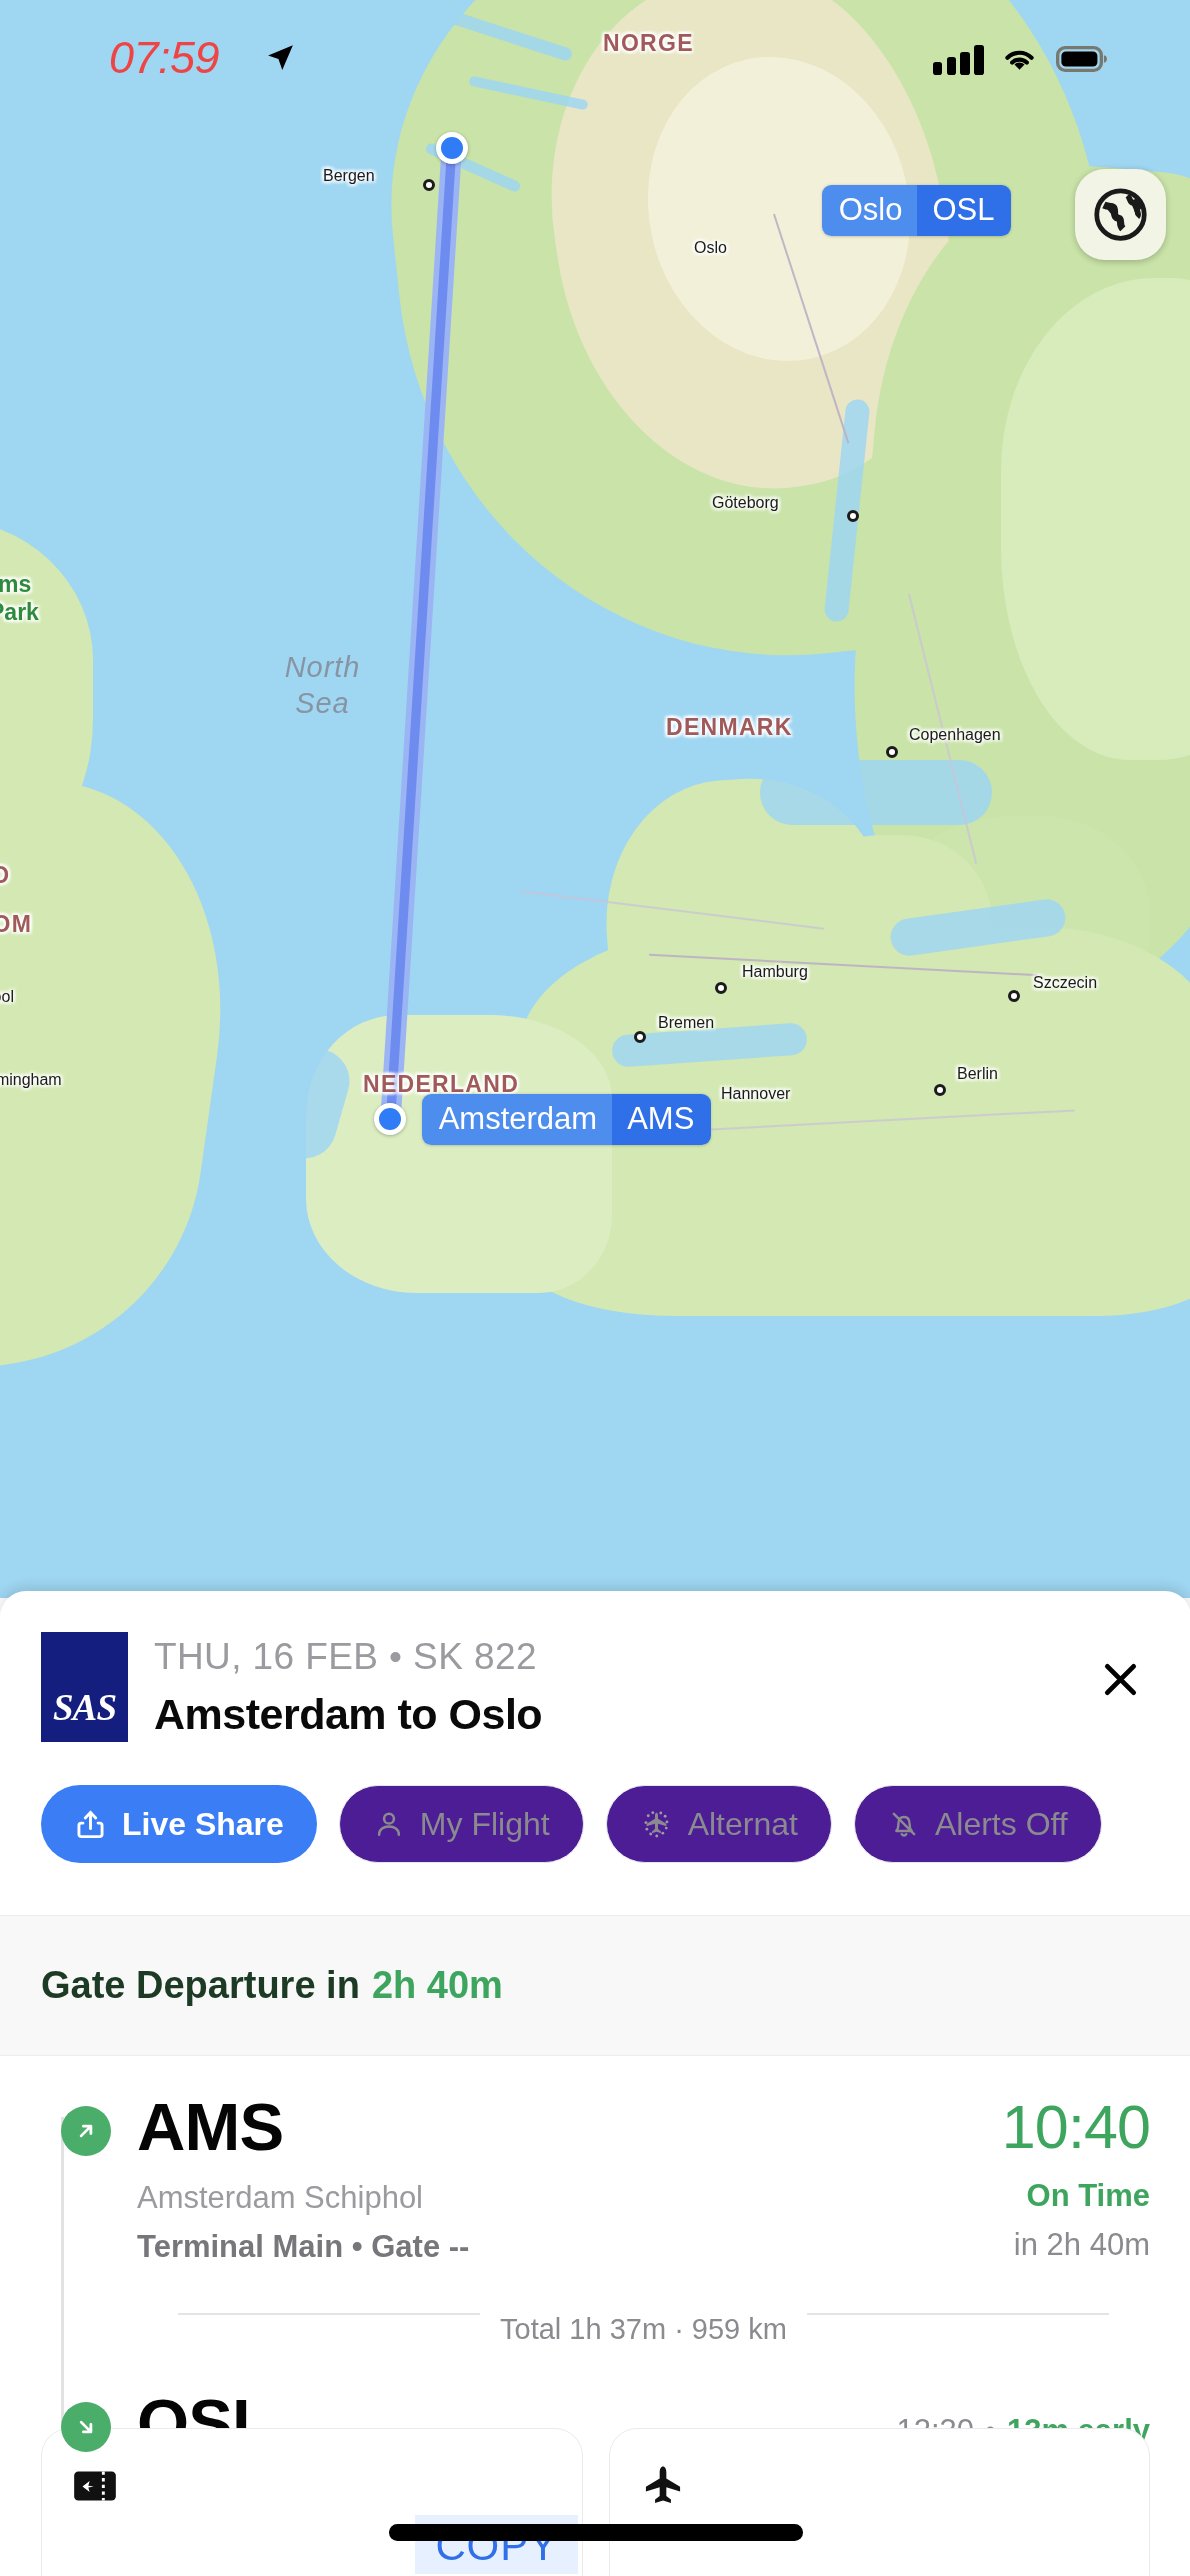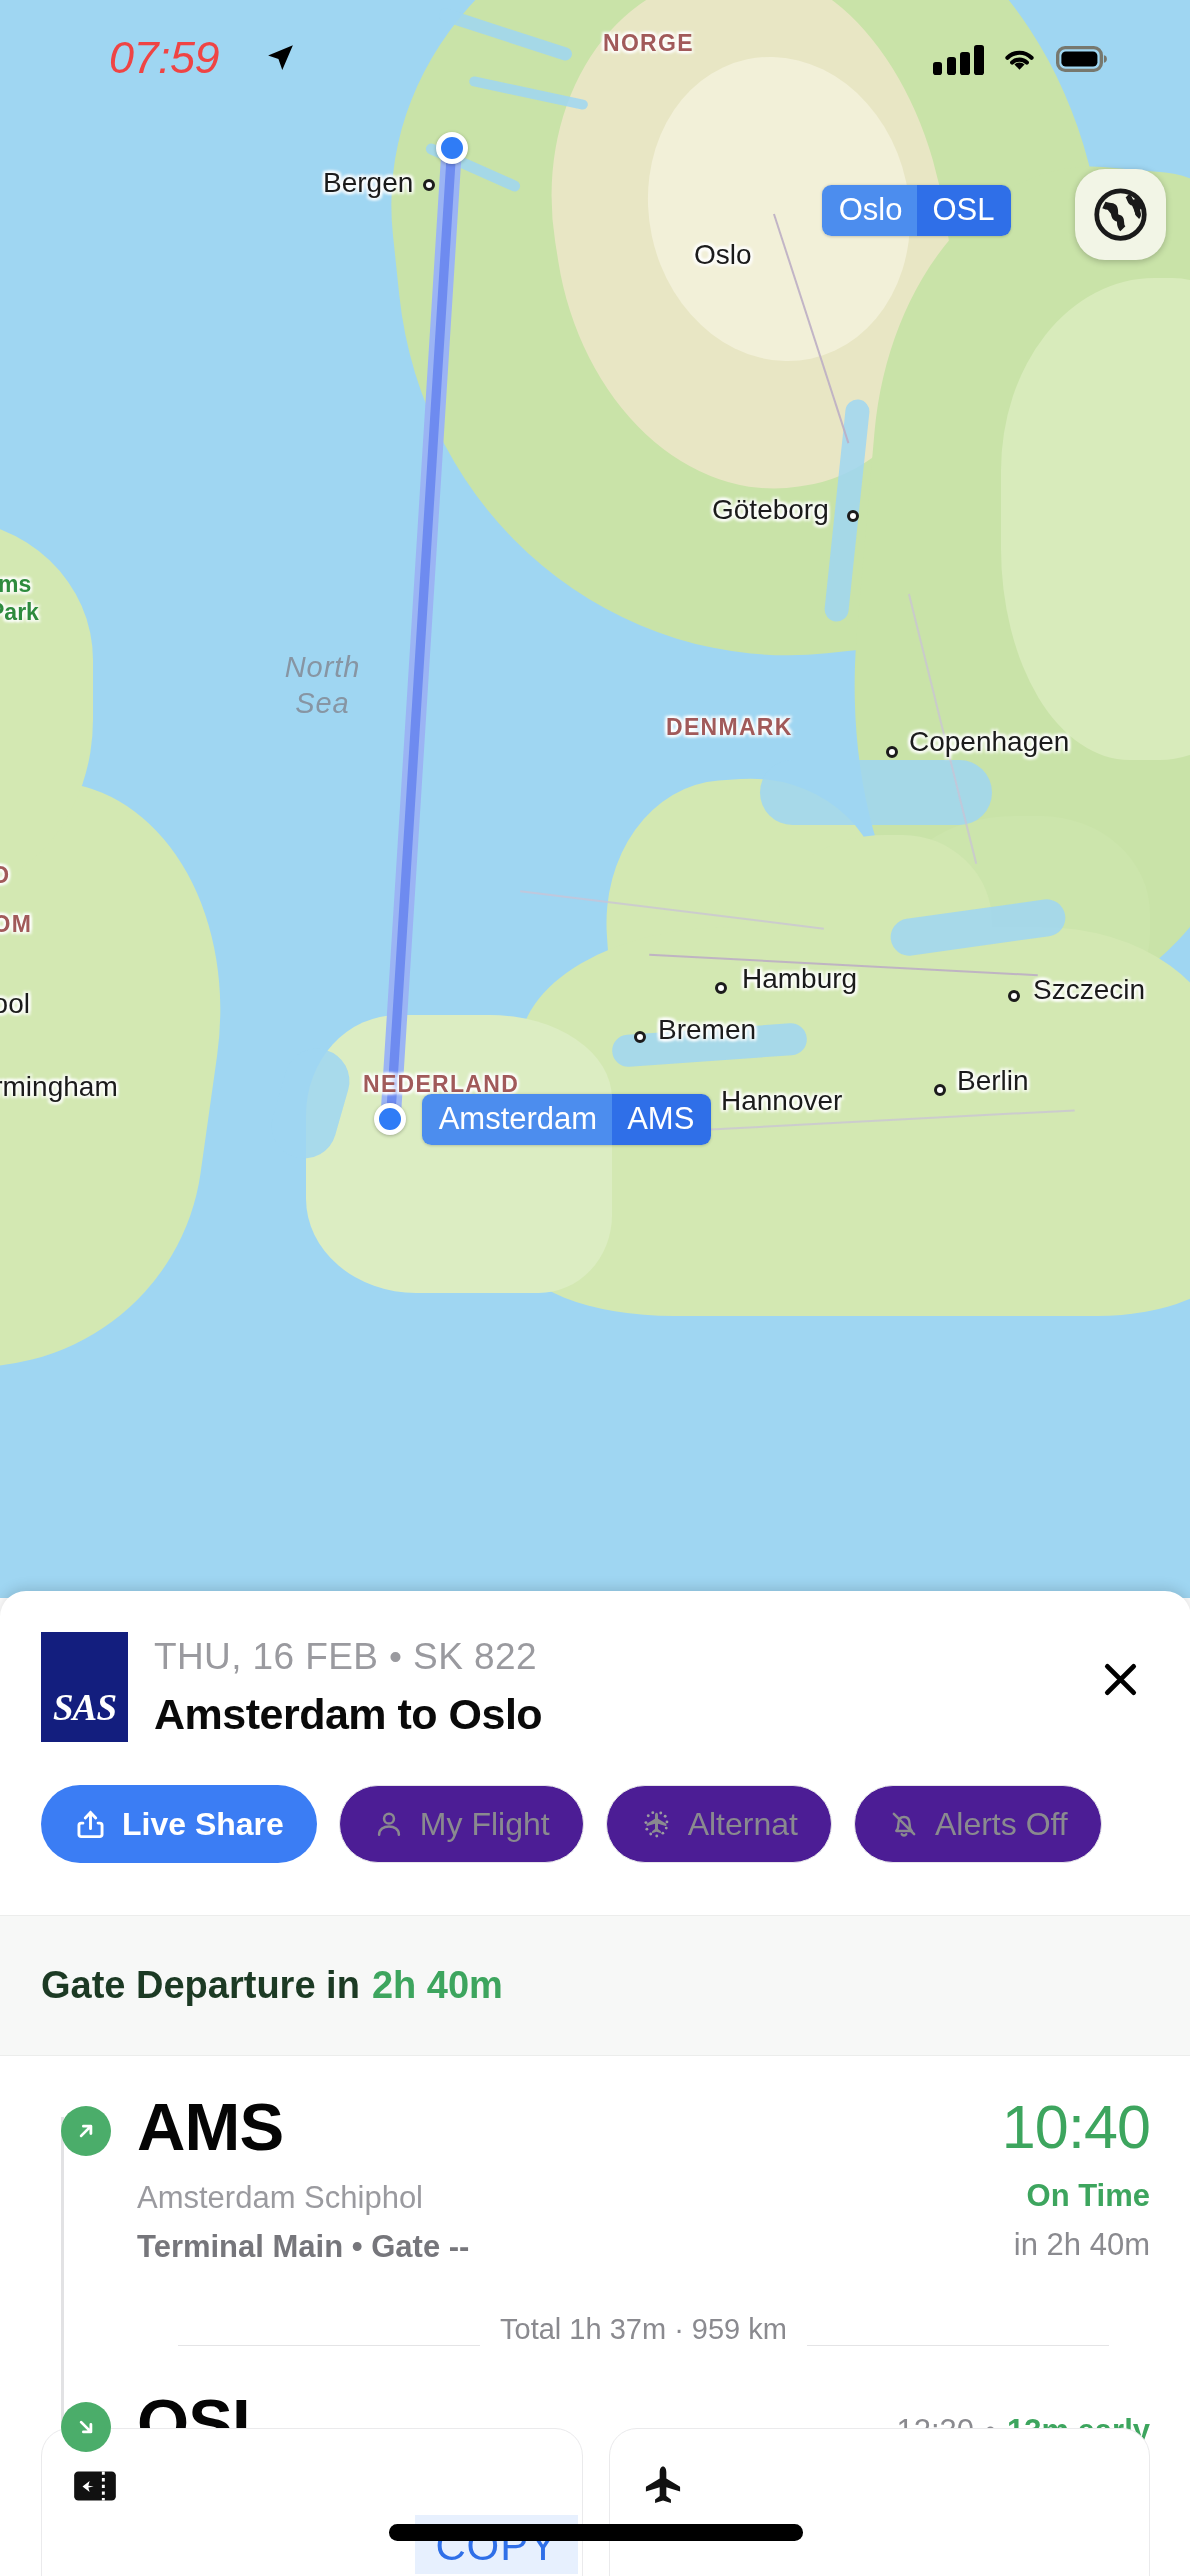--- a/index.html
+++ b/index.html
@@ -93,21 +93,21 @@
 
   .waypoint {
     position:absolute; width:32px; height:32px; border-radius:50%;
     background:#2F7CF6; border:5.6px solid #fff;
     transform:translate(-50%,-50%);
     box-shadow:0 0.9px 3.7px rgba(0,0,0,.28);
   }
 
   .map-label {
     position:absolute; white-space:nowrap;
-    color:#1b1b1b; font-size:28px; font-weight:400;
+    color:#1b1b1b; font-size:16px; font-weight:400;
     text-shadow:
       -1.9px -1.9px 2.8px #fff, 1.9px -1.9px 2.8px #fff,
       -1.9px  1.9px 2.8px #fff, 1.9px  1.9px 2.8px #fff,
        0    0   4.6px #fff;
   }
   .city-dot {
     position:absolute; width:12px; height:12px; border-radius:50%;
     background:#fff; border:3.2px solid #1b1b1b;
     transform:translate(-50%,-50%);
   }
@@ -251,21 +251,21 @@
   .leg-countdown { font-size:31px; color:#8A8A8F; margin-top:13px; }
   .sched-row { display:flex; align-items:center; justify-content:flex-end; gap:11px; margin-top:20.4px; }
   .sched-old {
     font-size:31px; color:#8A8A8F; text-decoration:line-through;
     text-decoration-thickness:2.8px;
   }
   .sched-sep { color:#8A8A8F; font-size:31px; }
 
   
   #total-divider {
-    display:flex; align-items:flex-end; gap:20.4px;
+    display:flex; align-items:flex-start; gap:20.4px;
     padding:0 41px; margin:48px 0 5.6px 96px;
   }
   #total-divider .rule { flex:1; height:1.9px; background:#E4E4E6; }
   #total-divider .txt { font-size:29px; color:#8A8A8F; white-space:nowrap; }
 
   
   #bottom-cards {
     position:absolute; left:41px; right:41px; bottom:-37px;
     display:flex; gap:26px;
   }

